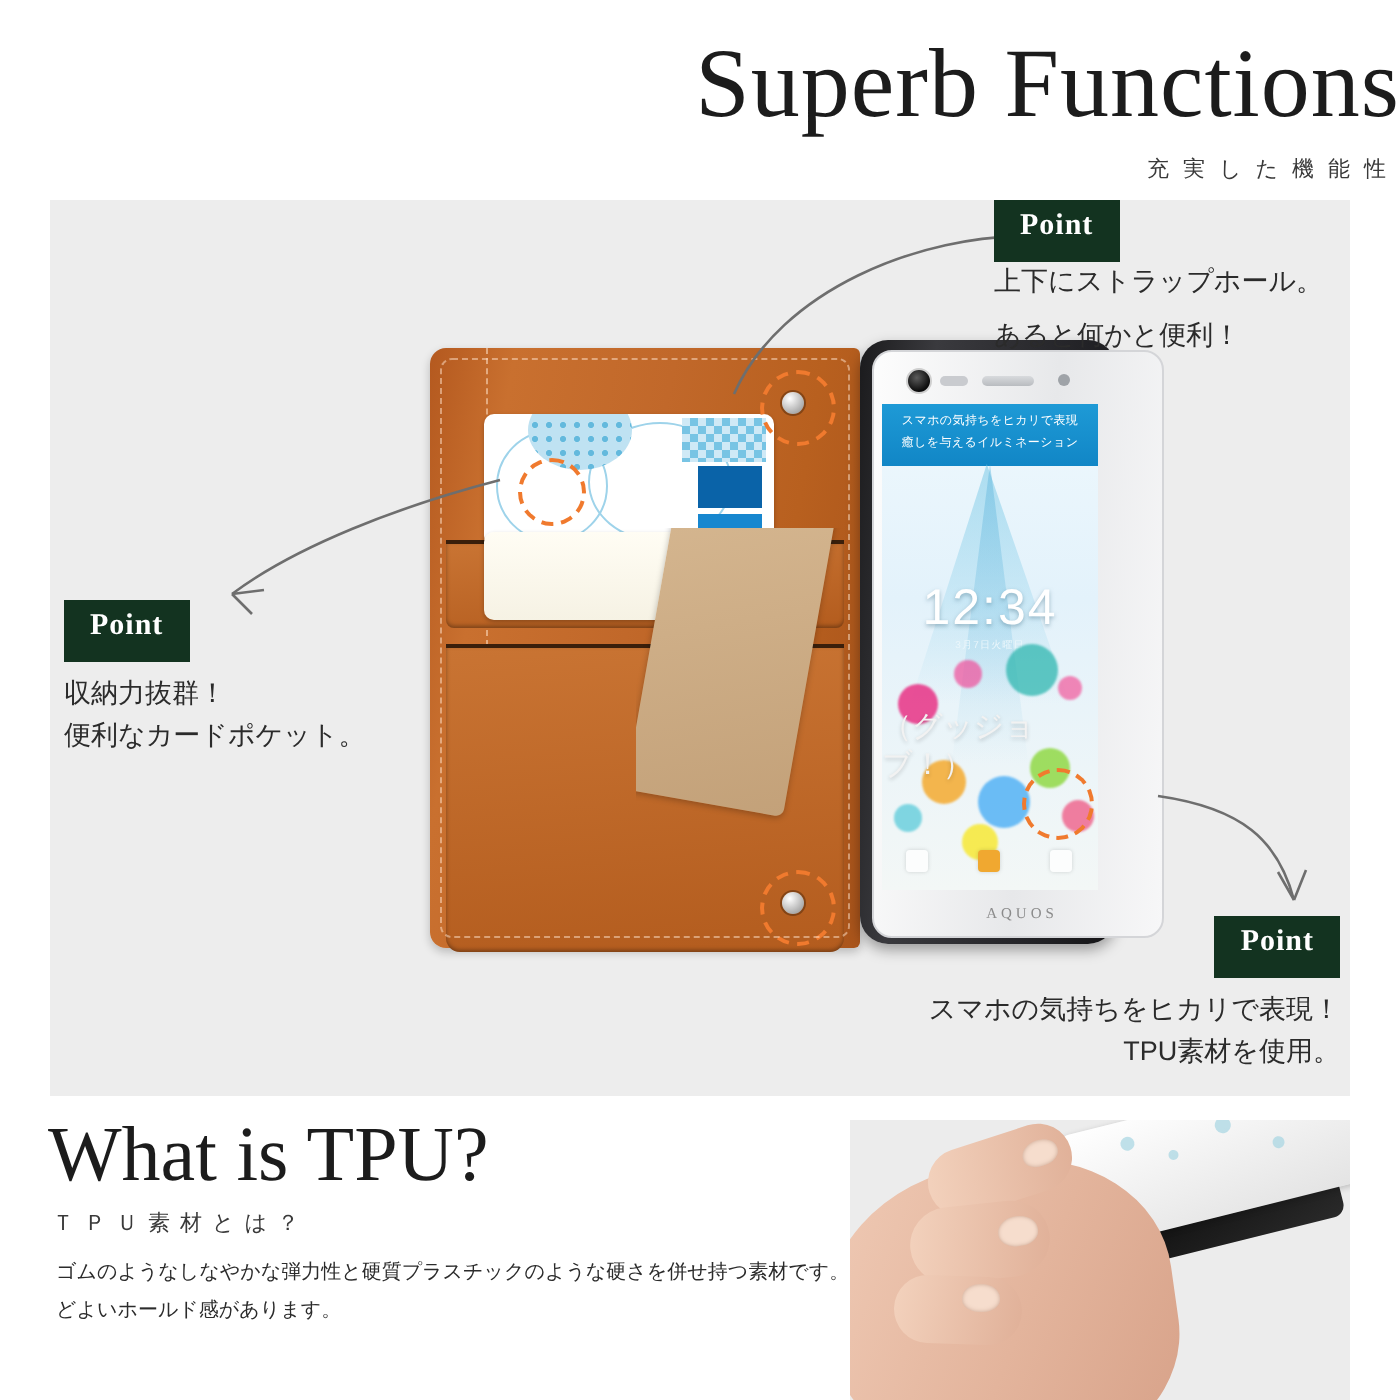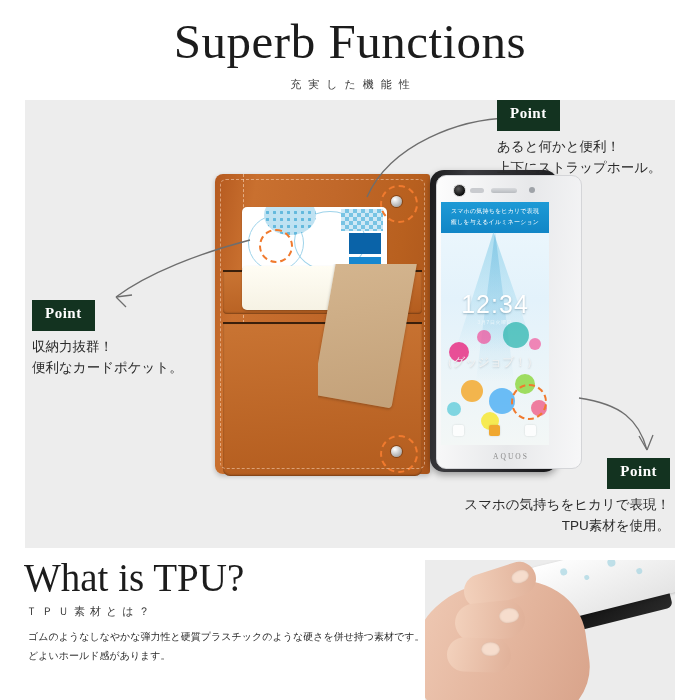--- a/index.html
+++ b/index.html
@@ -4,21 +4,21 @@
 <style>
   html,body{margin:0;padding:0;}
   body{
     width:700px;height:700px;overflow:hidden;background:#ffffff;
     font-family:"Liberation Sans","DejaVu Sans",sans-serif;
     color:#2b2b2b;position:relative;
   }
   .page{position:relative;width:700px;height:700px;}
 
   
-  .header{position:absolute;left:0;top:0;width:700px;height:100px;text-align:center;}
+  .header{position:absolute;left:0;top:0;width:700px;height:100px;text-align:right;}
   .title{
     font-family:"Liberation Serif","DejaVu Serif",serif;
     font-size:49px;line-height:1;color:#1c1c1c;letter-spacing:0.5px;
     margin:0;padding-top:17px;font-weight:400;
   }
   .subtitle{
     font-size:11px;letter-spacing:7px;color:#3a3a3a;margin:0;padding-top:11px;
     padding-left:7px;
   }
 
@@ -156,21 +156,21 @@
     color:#ffffff;font-size:25px;letter-spacing:1px;
     text-shadow:0 1px 2px rgba(90,130,150,.55);font-weight:300;
   }
   .clock-date{
     position:absolute;left:0;top:117px;width:108px;text-align:center;
     color:#eaf6fb;font-size:5px;letter-spacing:.6px;
   }
   .bubbles i{position:absolute;border-radius:50%;filter:blur(.4px);}
   .bub-label{
     position:absolute;left:0;top:152px;width:108px;text-align:left;
-    color:#f2f2f2;font-size:12px;text-shadow:0 1px 2px rgba(0,0,0,.2);
+    color:#f2f2f2;font-size:15px;text-shadow:0 1px 2px rgba(0,0,0,.2);
   }
   .dock{
     position:absolute;left:0;bottom:6px;width:108px;height:14px;
   }
   .dock i{position:absolute;width:11px;height:11px;border-radius:2px;
     background:rgba(255,255,255,.75);box-shadow:0 0 2px rgba(0,0,0,.15);}
   .phone-bottom{
     position:absolute;left:16px;bottom:0;width:116px;height:23px;text-align:center;
   }
   .brand{
@@ -334,22 +334,22 @@
     </svg>
 
     <svg class="arrow" style="left:548px;top:288px;width:110px;height:80px;" viewBox="0 0 110 80">
       <path d="M6,10 C48,16 66,32 74,62" fill="none" stroke="#6e6e6e" stroke-width="1.3"></path>
       <path d="M74,62 L66,48 M74,62 L80,47" fill="none" stroke="#6e6e6e" stroke-width="1.3"></path>
     </svg>
   </div>
 
   <div class="callout c-top">
     <span class="point-badge">Point</span>
+    <div class="line">上下にストラップホール。</div>
     <div class="line" style="margin-top:6px;">あると何かと便利！</div>
-    <div class="line">上下にストラップホール。</div>
   </div>
 
   <div class="callout c-left">
     <span class="point-badge">Point</span>
     <div class="line" style="margin-top:6px;">収納力抜群！</div>
     <div class="line">便利なカードポケット。</div>
   </div>
 
   <div class="callout c-right">
     <span class="point-badge">Point</span>

